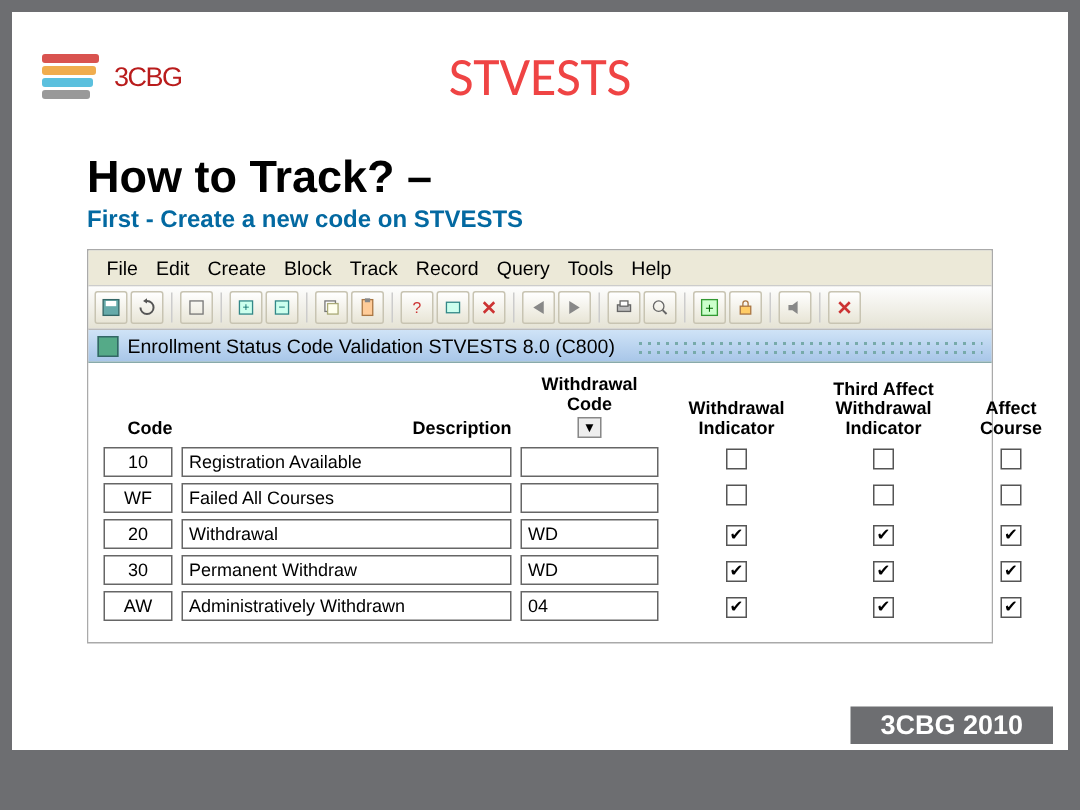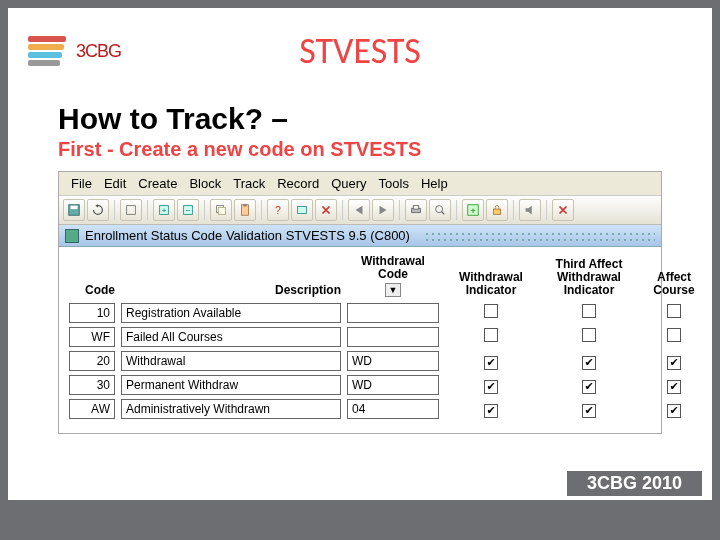--- a/index.html
+++ b/index.html
@@ -53,23 +53,23 @@
   .content {
     padding: 8px 50px 0 50px;
   }
   .heading {
     font-size: 30px;
     font-weight: 700;
     color: #000;
     font-family: Arial, sans-serif;
   }
   .subheading {
-    font-size: 20px;
+    font-size: 16px;
     font-weight: 700;
-    color: #ef4444;
+    color: #0369a1;
     margin-top: 2px;
   }
   .app-window {
     margin-top: 10px;
     border: 1px solid #aaa;
   }
   .menubar {
     background: #ece9d8;
     display:flex;
     gap: 0;
@@ -147,21 +147,21 @@
     margin-bottom:4px;
   }
   .cell-input {
     height:20px;
     border:1px solid #666;
     font-size:12px;
     padding:2px 4px;
     background:#fff;
     text-align:left;
   }
-  .cell-input.narrow { text-align:right; }
+  .cell-input.narrow { text-align:center; }
   .cbcell { text-align:center; }
   .cb {
     width:14px;height:14px;border:1px solid #555;background:#fff;display:inline-flex;align-items:center;justify-content:center;font-size:11px;
   }
   .cb.checked::after { content:"✔"; color:#000; }
   .footer-logo {
     position:absolute;
     right: 10px;
     bottom: 4px;
     background:#6d6e71;
@@ -313,21 +313,21 @@
         <div class="tsep"></div>
         <div class="tbtn">
             <svg viewBox="0 0 16 16">
               <path d="M4 4 L12 12 M12 4 L4 12" stroke="#c33" stroke-width="2"></path>
             </svg>
           </div>
       </div>
 
       <div class="window-caption">
         <div class="win-icon"></div>
-        <span>Enrollment Status Code Validation  STVESTS  9.5  (C800)</span>
+        <span>Enrollment Status Code Validation  STVESTS  8.0  (C800)</span>
         <div class="caption-dots"></div>
       </div>
 
       <div class="grid-area">
         <div class="columns">
           <div class="col-header left-header">Code</div>
           <div class="col-header left-header">Description</div>
           <div>
             <div class="col-header">Withdrawal Code</div>
             <div class="dropdown-arrow">▼</div>

